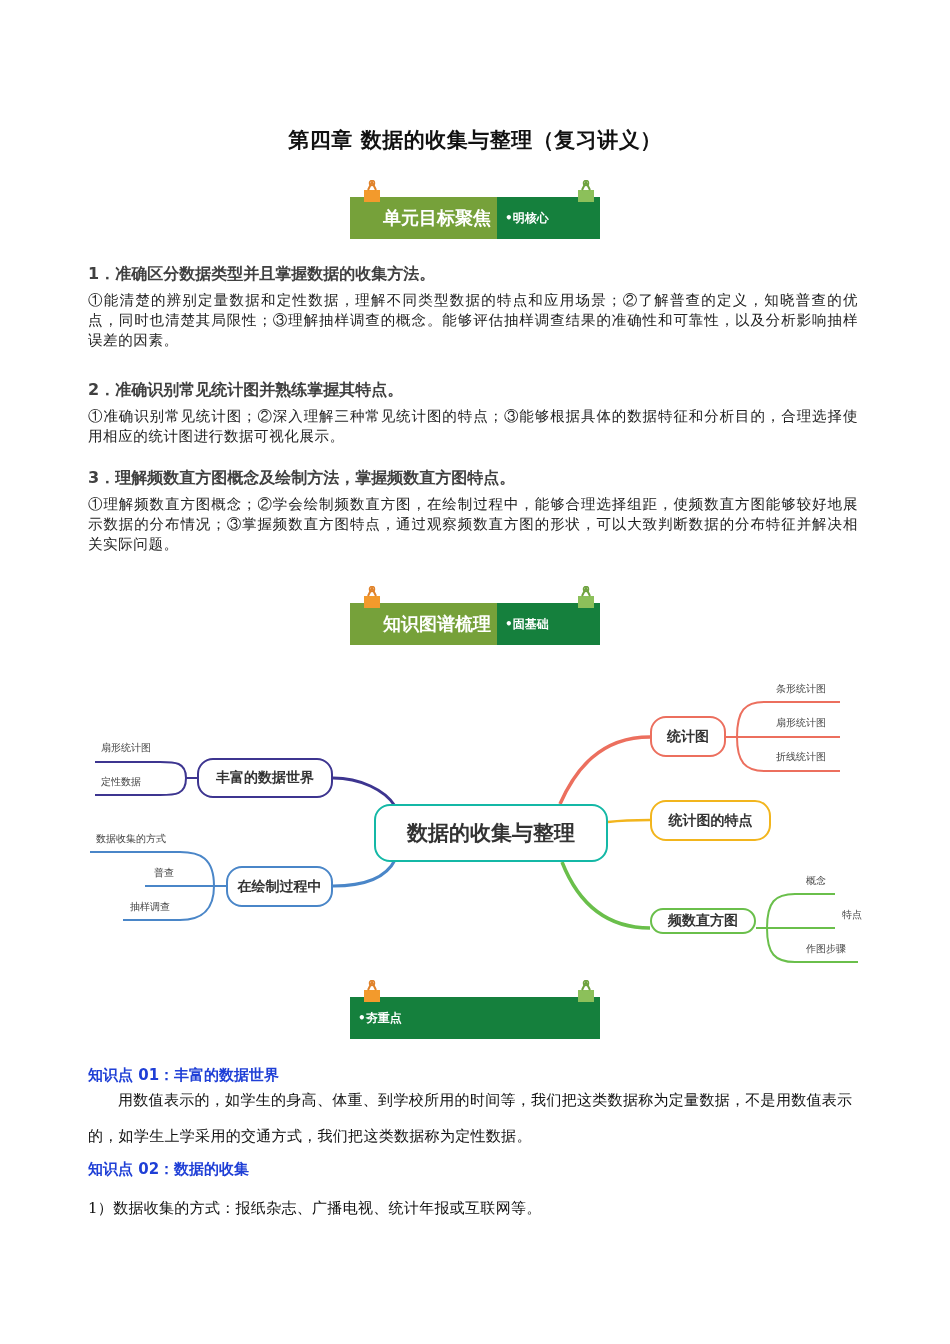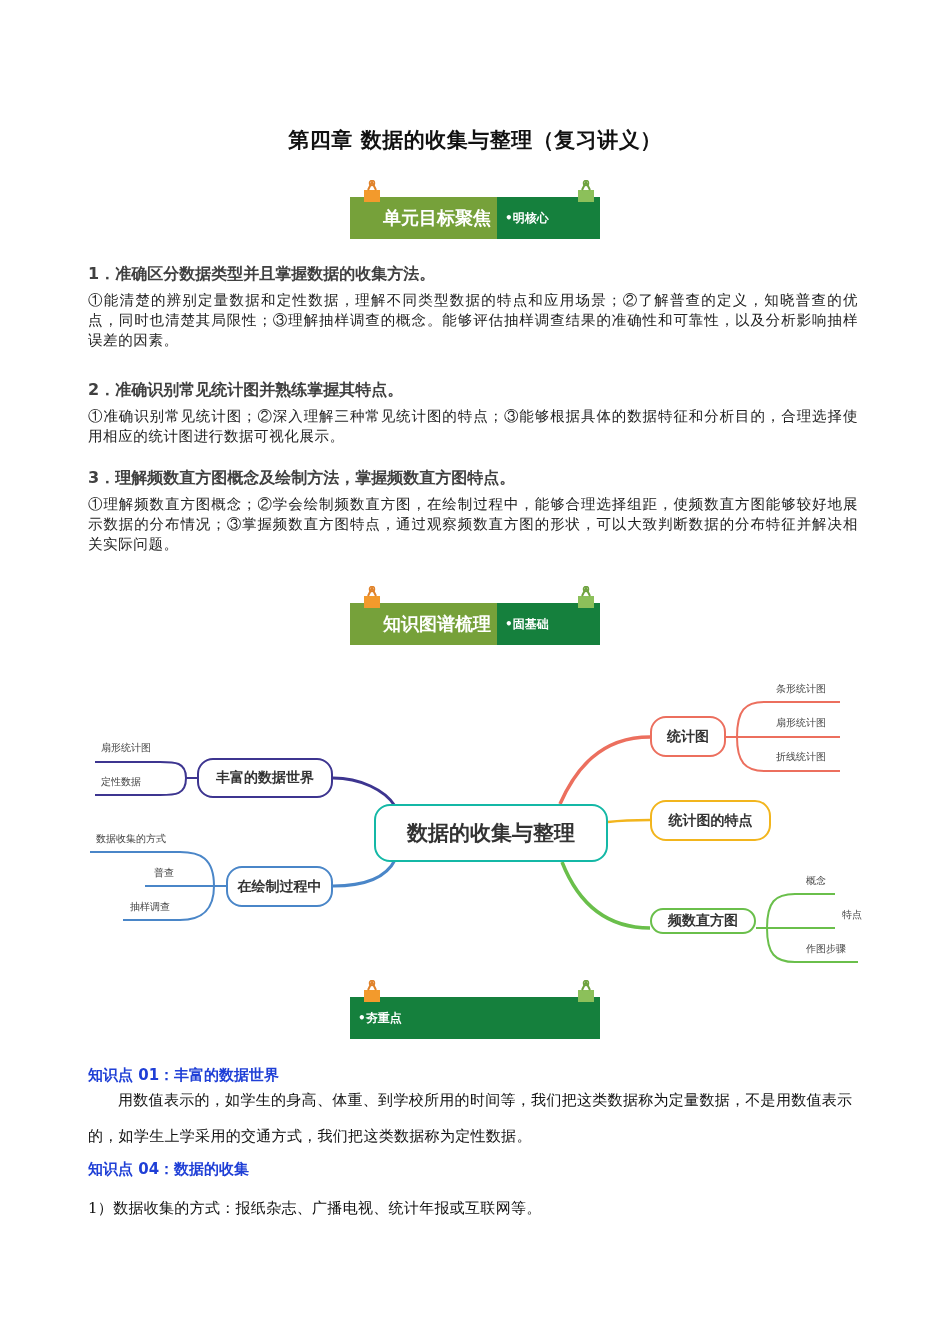--- a/index.html
+++ b/index.html
@@ -128,14 +128,14 @@
   <div class="o">•夯重点</div>
   <svg class="clip right" viewBox="0 0 20 22">
     <rect x="2" y="10" width="16" height="12" fill="#8cc05a"></rect>
       <path d="M6 10 L10 2 L14 10" stroke="#6ea23e" stroke-width="2" fill="none"></path>
       <circle cx="10" cy="3" r="2.5" stroke="#6ea23e" stroke-width="1.5" fill="none"></circle>
   </svg>
 </div>
 
 <div class="abs kp" style="top:1066px;">知识点 01：丰富的数据世界</div>
 <div class="abs body2" style="top:1082px; text-indent:30px;">用数值表示的，如学生的身高、体重、到学校所用的时间等，我们把这类数据称为定量数据，不是用数值表示的，如学生上学采用的交通方式，我们把这类数据称为定性数据。</div>
-<div class="abs kp" style="top:1160px;">知识点 04：数据的收集</div>
+<div class="abs kp" style="top:1160px;">知识点 02：数据的收集</div>
 <div class="abs body2" style="top:1190px;">1）数据收集的方式：报纸杂志、广播电视、统计年报或互联网等。</div>
 
 </body></html>

